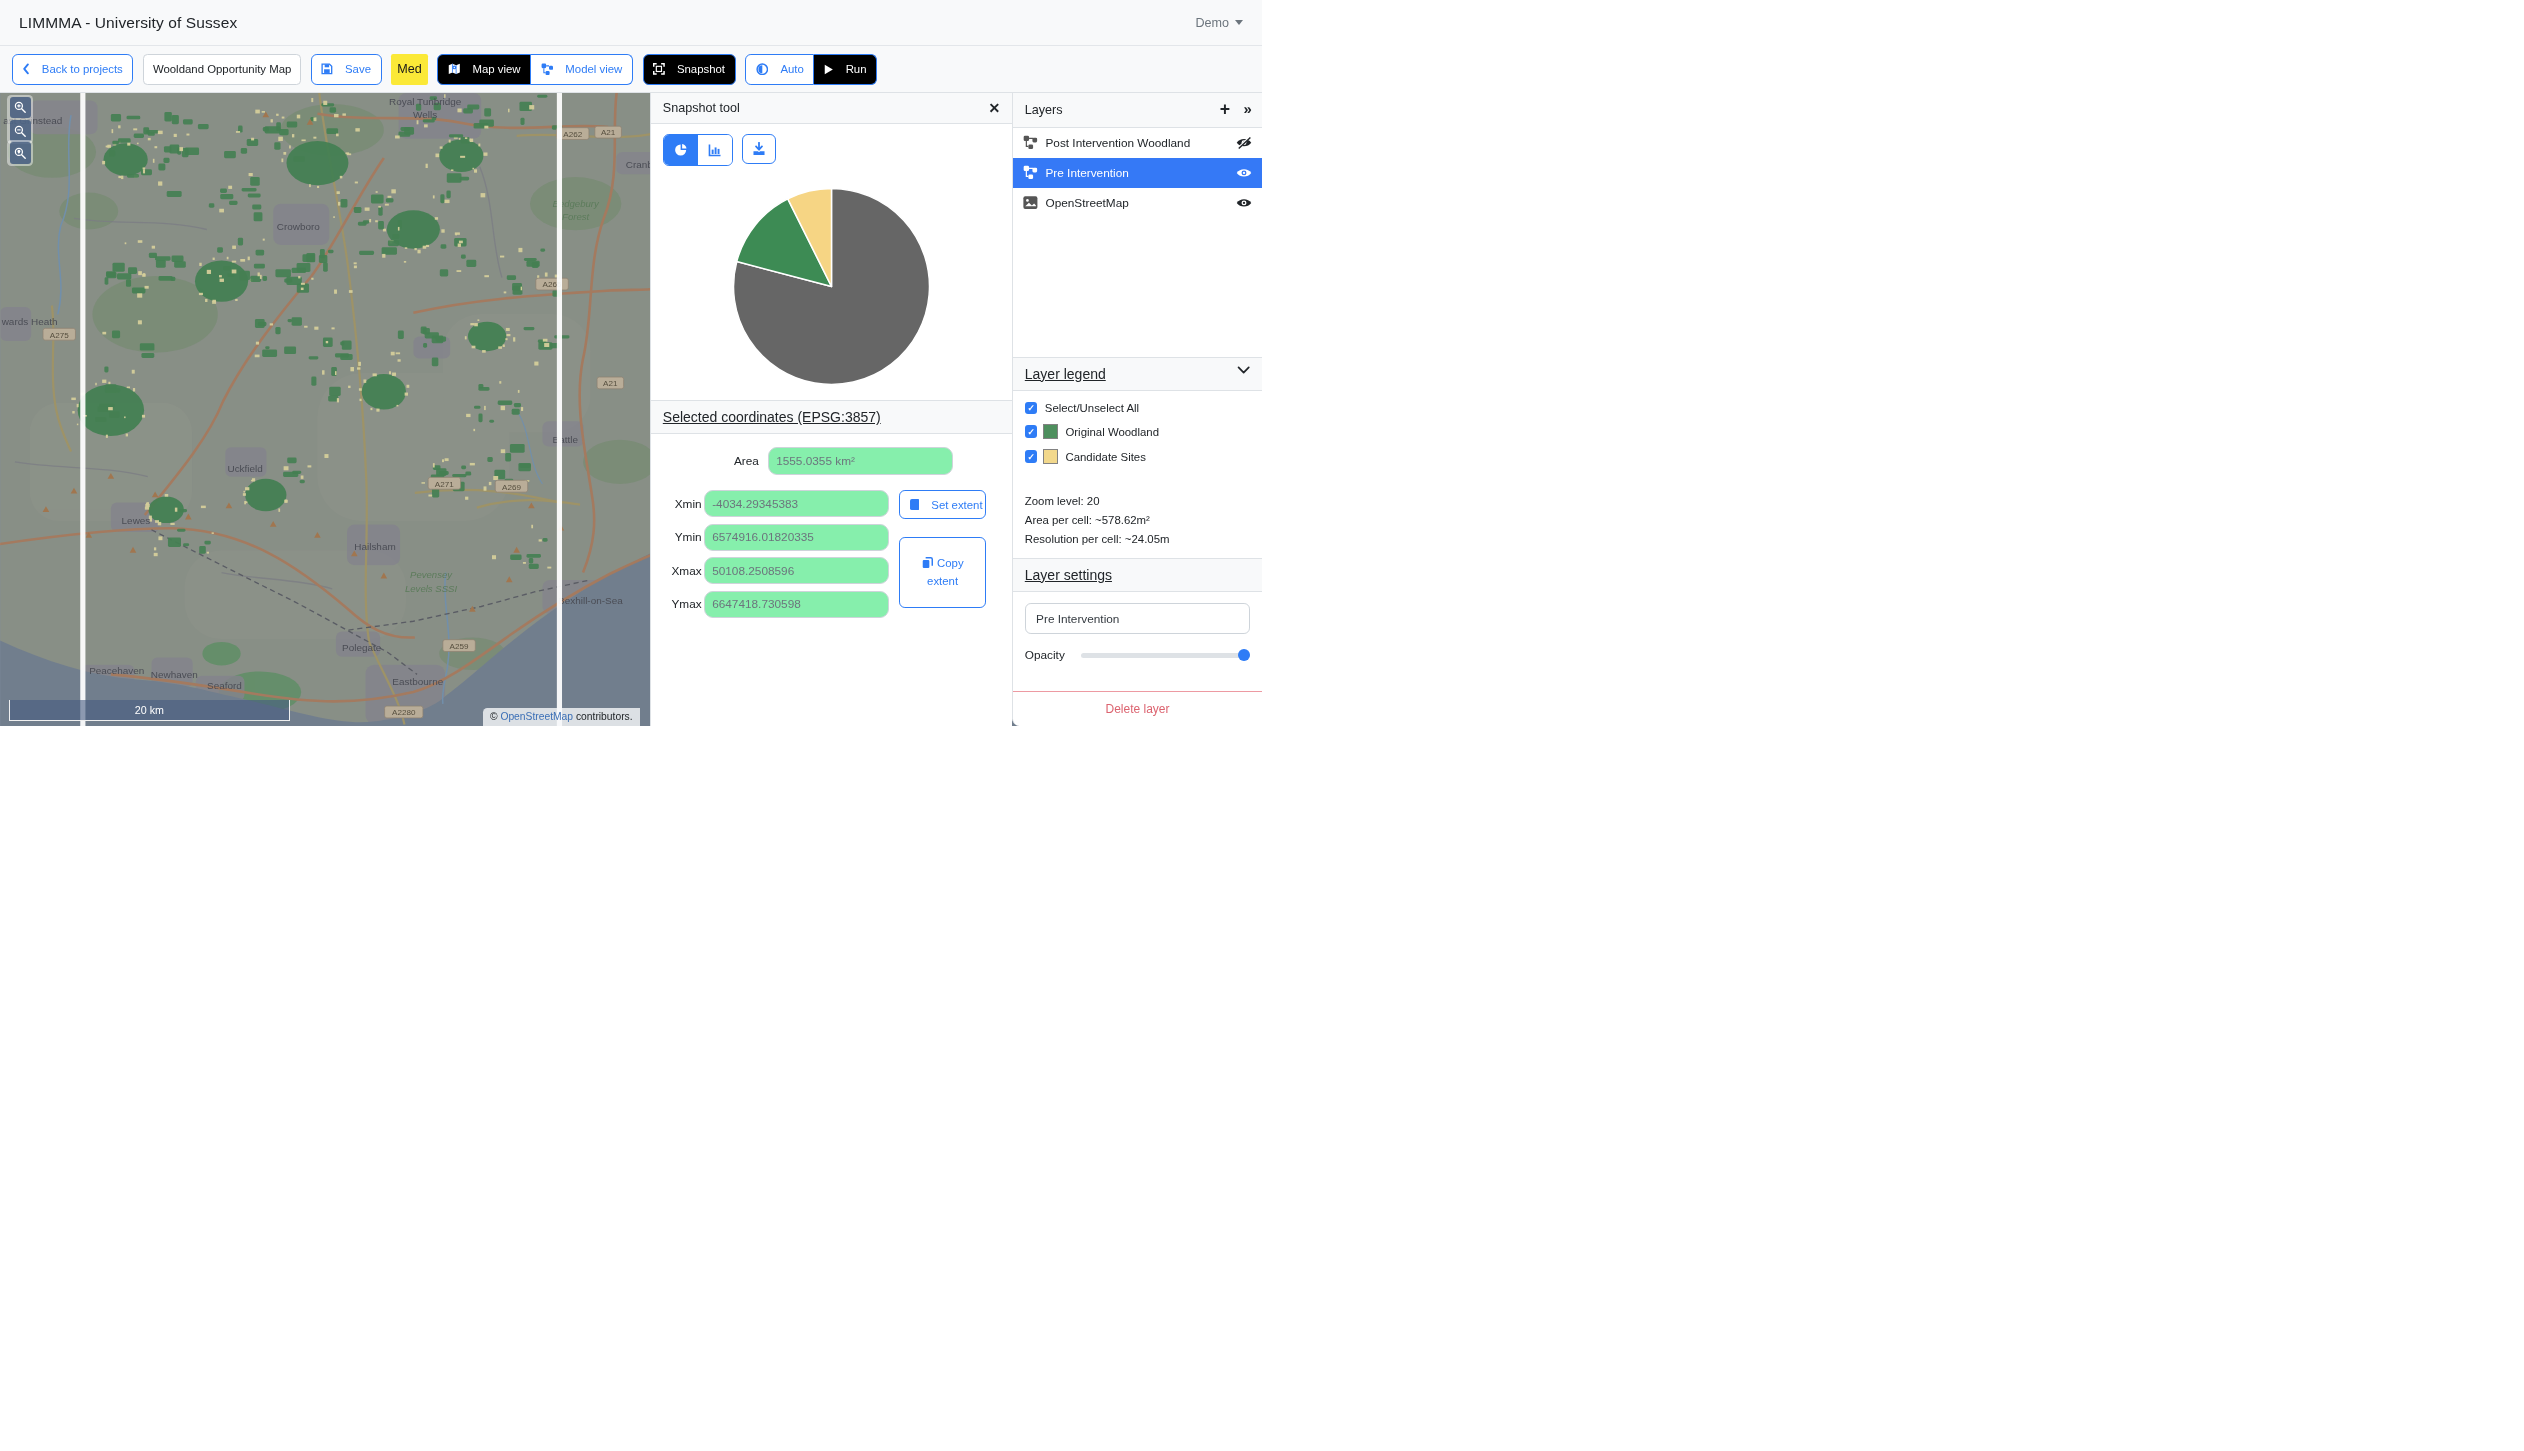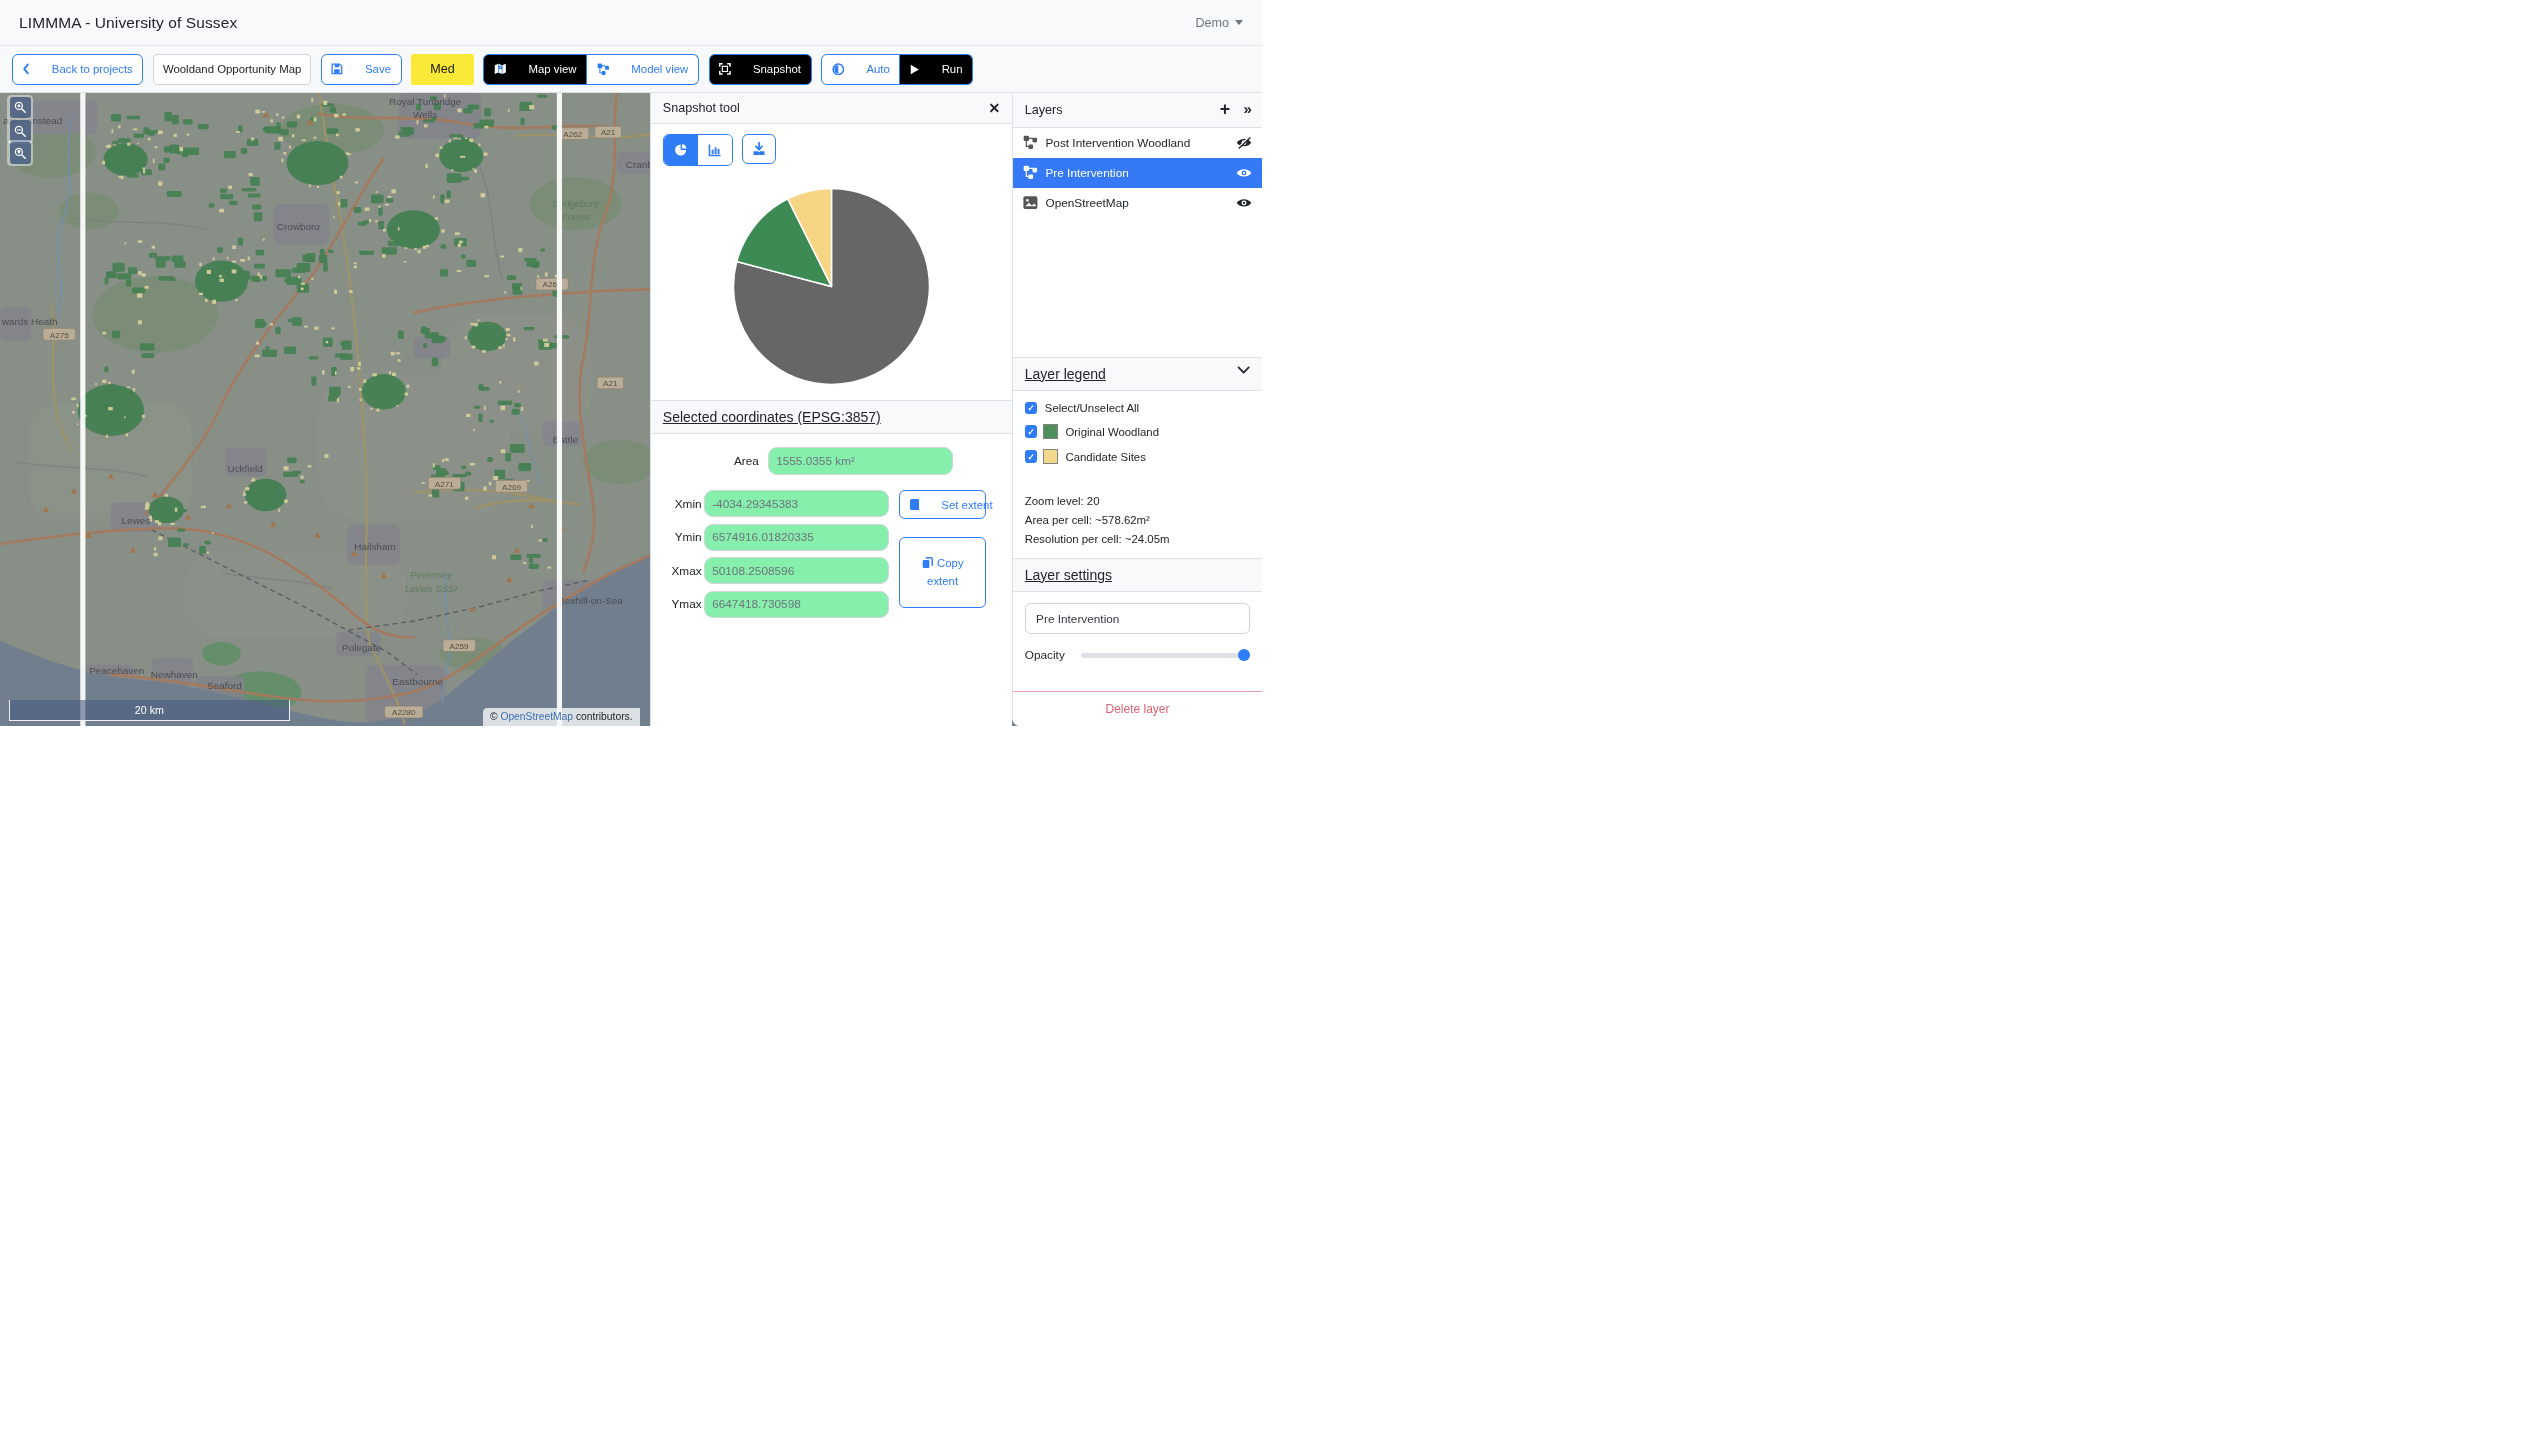--- a/index.html
+++ b/index.html
@@ -10,30 +10,30 @@
   .app-header { height:46px; background:#f8f9fa; border-bottom:0.7px solid #e3e6ea;
     display:flex; align-items:center; padding:0 19px; }
   .app-title { font-size:15.5px; font-weight:500; letter-spacing:0.1px; }
   .user-menu { margin-left:auto; color:#6c757d; font-size:12.6px; display:flex; align-items:center; gap:5.9px; cursor:pointer; }
   .caret-down { width:0; height:0; border-left:4.4px solid transparent; border-right:4.4px solid transparent; border-top:5.2px solid #6c757d; }
 
   
   .toolbar { height:47px; background:#f8f9fa; border-bottom:0.7px solid #dee2e6;
     display:flex; align-items:center; gap:9.6px; padding:0 11.8px; }
   .btn { height:31px; border-radius:5.9px; font-size:11.4px; display:inline-flex; align-items:center;
-    gap:22px; padding:0 9.6px; cursor:pointer; white-space:nowrap; border:1.1px solid #2e7cf6; background:#fff; color:#2e7cf6; }
+    gap:12px; padding:0 9.6px; cursor:pointer; white-space:nowrap; border:1.1px solid #2e7cf6; background:#fff; color:#2e7cf6; }
   .btn.fill { background:#000000; color:#fff; }
   .btn-group { display:flex; }
   .btn-group .btn { border-radius:0; }
   .btn-group .btn:first-child { border-radius:5.9px 0 0 5.9px; }
   .btn-group .btn:last-child { border-radius:0 5.9px 5.9px 0; border-left-width:0; }
   .project-input { width:158px; height:31px; border:0.7px solid #ced4da; border-radius:4.4px;
     padding:0 8.9px; font-size:11.4px; color:#212529; background:#fff; font-family:inherit; }
   .badge-med { background:#fbe937; color:#1a1a1a; height:31px; display:flex; align-items:center;
-    padding:0 19px; font-size:12.6px; border-radius:2.2px; }
+    padding:0 6px; font-size:12.6px; border-radius:2.2px; }
   .icon { display:inline-flex; flex:none; }
 
   
   .main { position:relative; height:633px; background:#7f8e9e; }
   .map-svg { position:absolute; left:0; top:0; cursor:grab; }
   .map-label-town { font-size:13.5px; fill:#4b4d55; }
   .map-label-area { font-size:13px; font-style:italic; fill:#5d7c5c; }
 
   .map-ctrl-box { position:absolute; left:7.4px; background:rgba(255,255,255,.45); border-radius:4.4px; padding:2.2px; }
   .map-ctrl-btn { width:21.4px; height:21.4px; background:rgba(57,82,120,.78); border-radius:3px;

